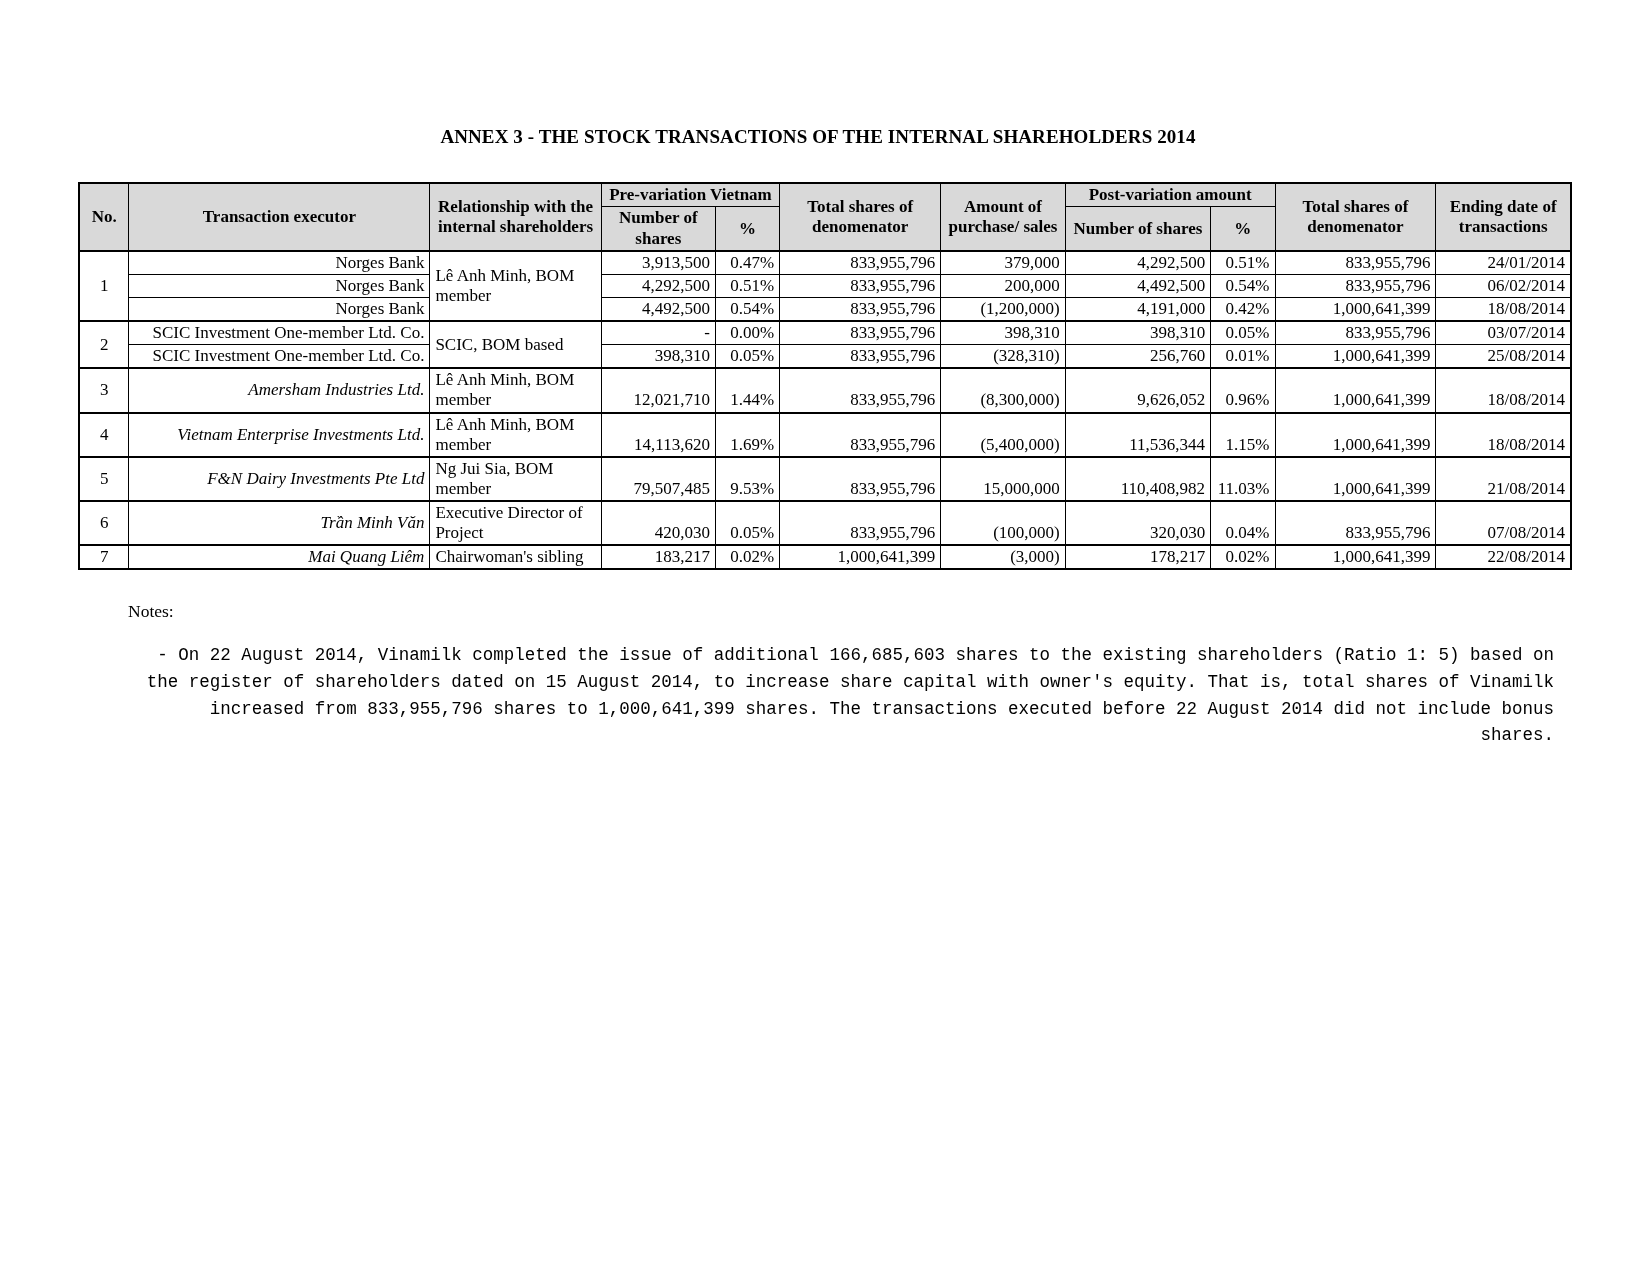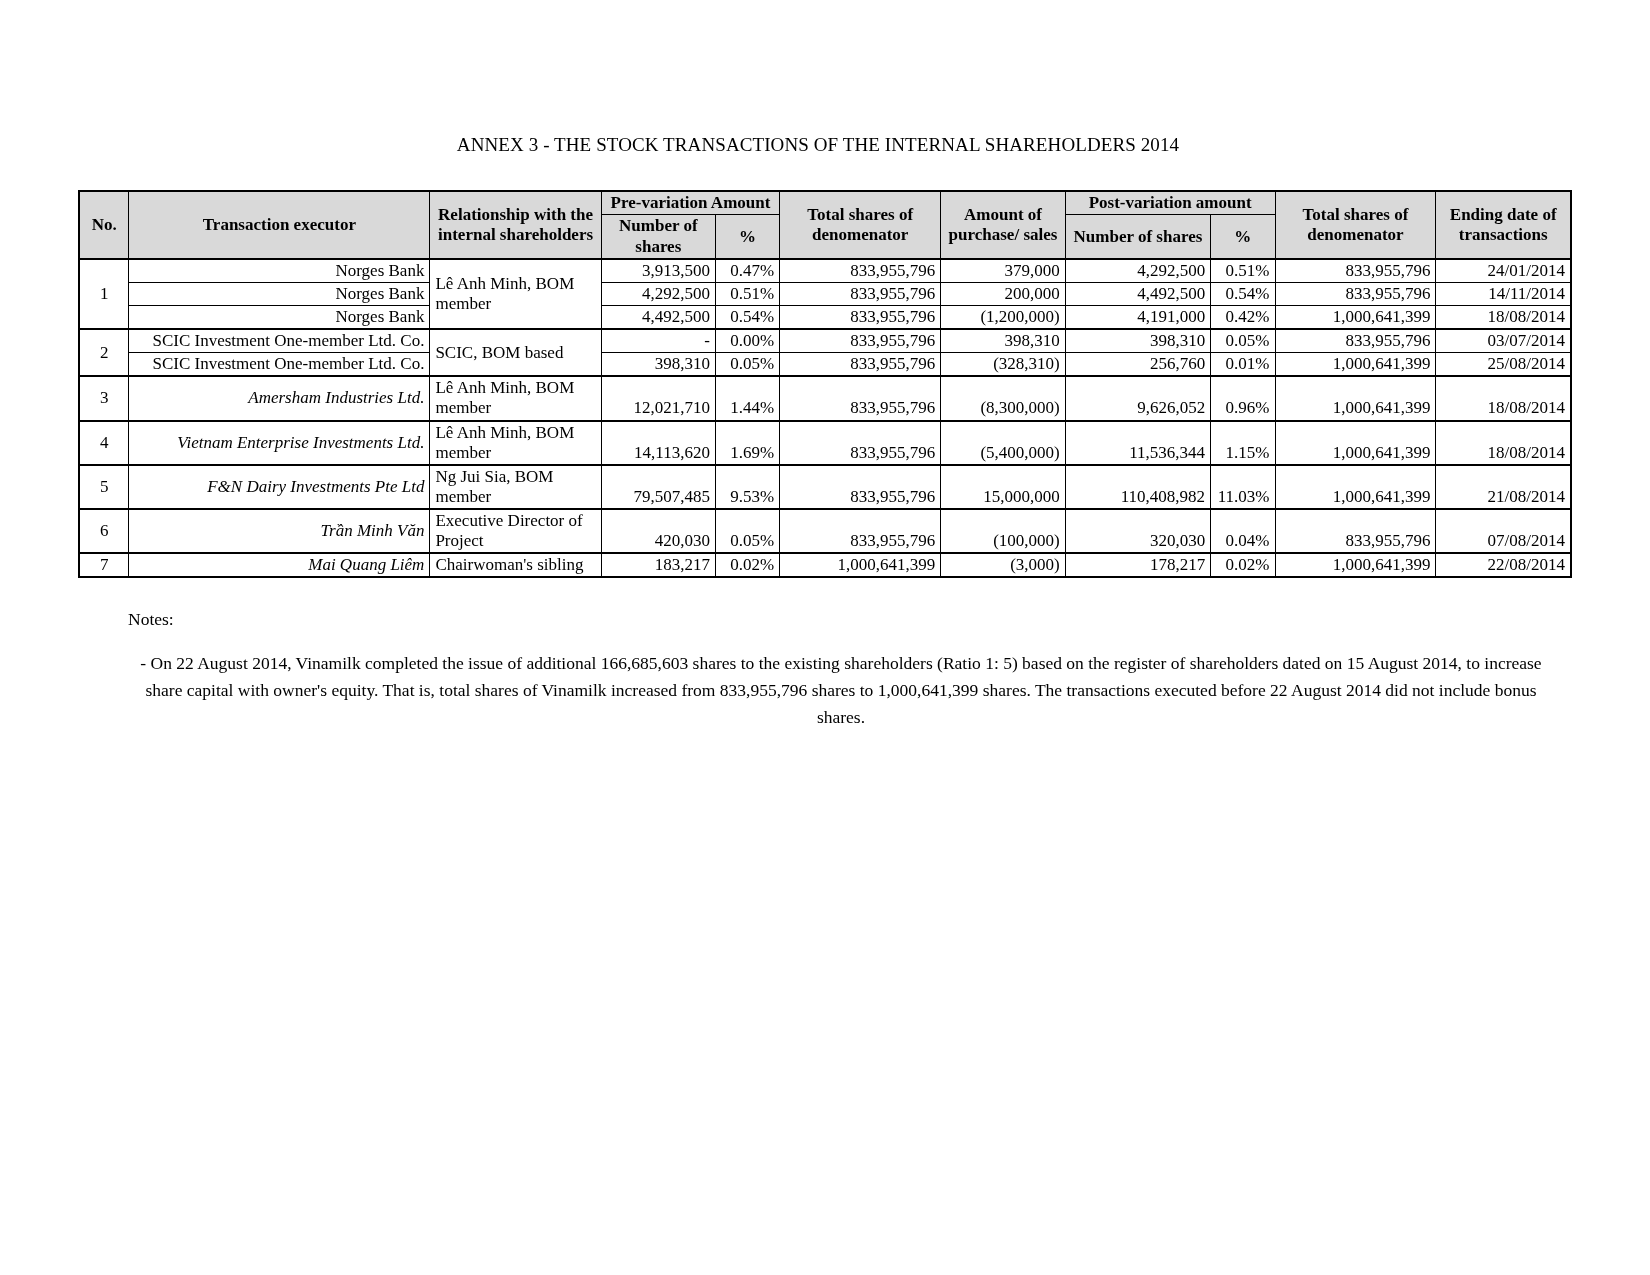--- a/index.html
+++ b/index.html
@@ -16,24 +16,24 @@
   }
   .page {
     position: relative;
     width: 1650px;
     height: 1275px;
     box-sizing: border-box;
     padding: 0;
   }
   .doc-title {
     text-align: center;
-    font-weight: normal;
+    font-weight: bold;
     font-size: 19px;
     letter-spacing: 0.1px;
-    margin: 16px;
+    margin: 8px;
     padding-top: 118px;
     padding-left: 16px;
     padding-right: 30px;
   }
 
   .table-wrap {
     margin-top: 34px;
     padding-left: 78px;
     padding-right: 78px;
   }
@@ -105,21 +105,22 @@
     padding-right: 96px;
     margin-top: 28px;
     font-size: 17.5px;
     line-height: 1.52;
   }
   .notes-label {
     margin: 0 0 18px 0;
   }
   .notes-body {
     margin: 0;
-    text-align: center;
+    text-align: right;
+    font-family: Liberation Mono, monospace;
   }
 </style>
 </head>
 <body>
 
 <div class="page">
 
   <div class="doc-title">ANNEX 3 - THE STOCK TRANSACTIONS OF THE INTERNAL SHAREHOLDERS 2014</div>
 
   <div class="table-wrap">
@@ -135,21 +136,21 @@
         <col style="width:140px">
         <col style="width:62px">
         <col style="width:155px">
         <col style="width:130px">
       </colgroup>
       <thead>
         <tr>
           <th class="left-edge" rowspan="2">No.</th>
           <th rowspan="2">Transaction executor</th>
           <th rowspan="2">Relationship with the internal shareholders</th>
-          <th colspan="2">Pre-variation Amount</th>
+          <th colspan="2">Pre-variation Vietnam</th>
           <th rowspan="2">Total shares of denomenator</th>
           <th rowspan="2">Amount of purchase/ sales</th>
           <th colspan="2">Post-variation amount</th>
           <th rowspan="2">Total shares of denomenator</th>
           <th class="right-edge" rowspan="2">Ending date of transactions</th>
         </tr>
         <tr>
           <th>Number of shares</th>
           <th>%</th>
           <th>Number of shares</th>
@@ -172,21 +173,21 @@
           </tr>
           <tr>
             <td class="txt exec">Norges Bank</td>
             <td class="num bot">4,292,500</td>
             <td class="num bot">0.51%</td>
             <td class="num bot">833,955,796</td>
             <td class="num bot">200,000</td>
             <td class="num bot">4,492,500</td>
             <td class="num bot">0.54%</td>
             <td class="num bot">833,955,796</td>
-            <td class="num bot right-edge">14/11/2014</td>
+            <td class="num bot right-edge">06/02/2014</td>
           </tr>
           <tr>
             <td class="txt exec">Norges Bank</td>
             <td class="num bot">4,492,500</td>
             <td class="num bot">0.54%</td>
             <td class="num bot">833,955,796</td>
             <td class="num bot">(1,200,000)</td>
             <td class="num bot">4,191,000</td>
             <td class="num bot">0.42%</td>
             <td class="num bot">1,000,641,399</td>

